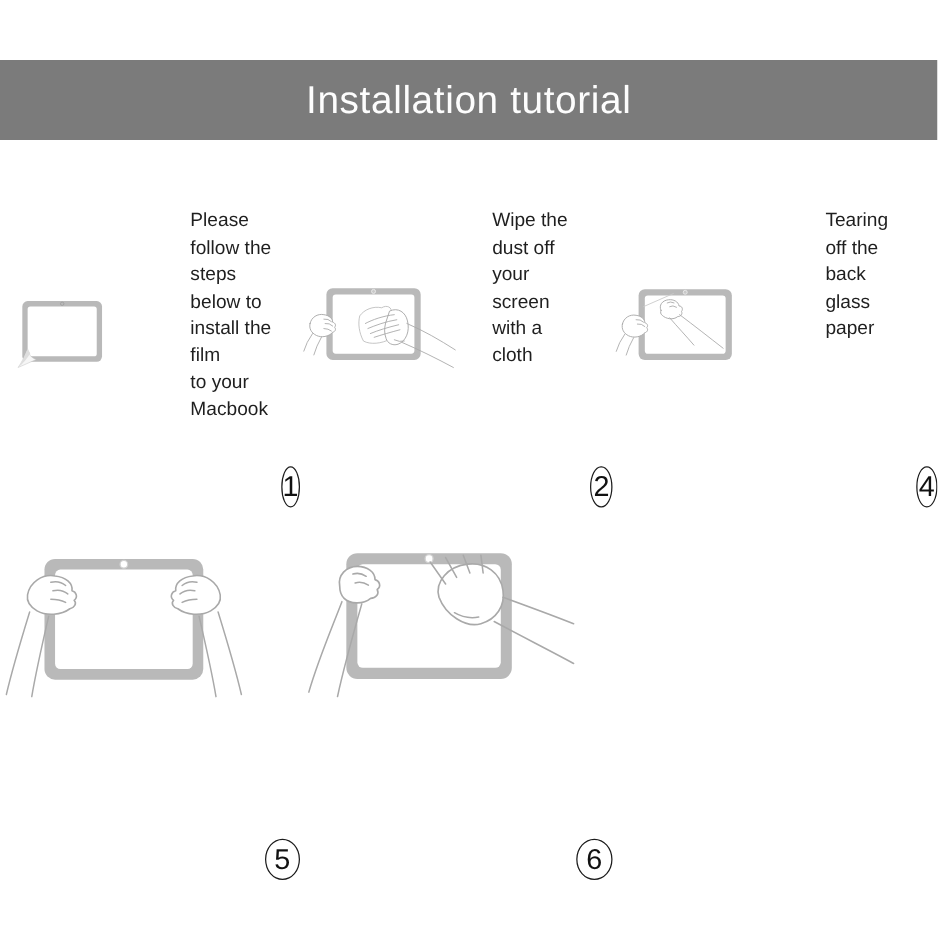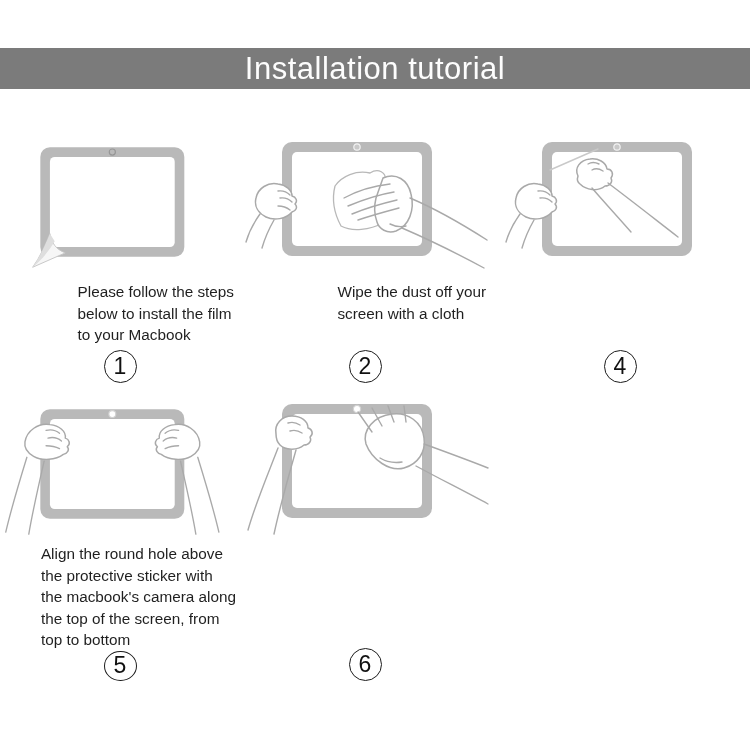--- a/index.html
+++ b/index.html
@@ -1,23 +1,23 @@
 <!DOCTYPE html>
 <html><head>
 <meta charset="utf-8">
 <style>
   html,body{margin:0;padding:0;background:#ffffff;}
   body{width:750px;height:750px;overflow:hidden;font-family:"Liberation Sans",sans-serif;}
   .page{width:750px;height:750px;position:relative;background:#fff;}
 
-  .banner{margin-top:48px;height:41px;background:#7b7b7b;display:flex;align-items:center;justify-content:center;}
+  .banner{margin-top:48px;height:64px;background:#7b7b7b;display:flex;align-items:center;justify-content:center;}
   .banner-title{color:#fdfdfd;font-size:31px;letter-spacing:.5px;}
 
   .grid{display:grid;grid-template-columns:240px 250px 260px;grid-template-rows:262px 298px;margin-top:47px;}
-  .cell{display:flex;flex-direction:column;align-items:flex-end;}
+  .cell{display:flex;flex-direction:row;}
   .illo{height:138px;display:flex;justify-content:center;align-items:flex-end;}
   .illo svg{display:block;}
   .caption{margin-top:7px;font-size:15.3px;line-height:21.5px;color:#1f1f1f;white-space:pre-line;}
   .c1 .caption{padding-left:46px;padding-right:6px;}
   .c2 .caption{padding-left:28px;padding-right:4px;}
   .c3 .caption{padding-left:21px;padding-right:0;}
   .num{margin-top:auto;margin-bottom:15px;align-self:center;width:33px;height:33px;
        border:1.6px solid #1c1c1c;border-radius:50%;display:flex;align-items:center;
        justify-content:center;font-size:23px;color:#111;box-sizing:border-box;}
 
@@ -106,20 +106,22 @@
 
           <g>
             <path class="hand" d="M78,40 C74,32 80,24 90,23 C98,22 106,26 107,33 C112,33 114,38 111,42 C113,46 110,50 105,50 C98,56 86,54 80,48 C77,46 77,43 78,40 Z"></path>
             <path class="hline" d="M88,28 Q93,25 99,28"></path>
             <path class="hline" d="M92,34 Q97,31 103,35"></path>
             <path class="hline" d="M92,52 C104,66 118,81 131,96"></path>
             <path class="hline" d="M108,47 C132,65 156,84 178,101"></path>
           </g>
         </svg>
       </div>
+      <div class="caption">Tearing off the back
+glass paper</div>
       <div class="num">4</div>
     </div>
 
     <div class="cell c2">
       <div class="illo">
         <svg width="100%" height="138" viewBox="0 0 250 138" preserveAspectRatio="xMidYMax meet">
           <rect x="42" y="6" width="150" height="114" rx="10" fill="#b9b9b9"></rect>
           <rect x="52" y="16" width="130" height="94" rx="5" fill="#ffffff"></rect>
           <circle cx="117" cy="11" r="3.6" fill="#ffffff" stroke="#d2d2d2" stroke-width="1.2"></circle>
 
@@ -135,25 +137,20 @@
           <g transform="translate(234,0) scale(-1,1)">
             <path class="hand" d="M26,40 C28,28 40,20 52,22 C62,23 69,29 68,36 C72,37 74,42 70,45 C73,48 70,52 66,53 C58,59 44,60 35,55 C28,51 25,46 26,40 Z"></path>
             <path class="hline" d="M48,28 Q56,26 62,31"></path>
             <path class="hline" d="M50,36 Q58,34 64,39"></path>
             <path class="hline" d="M48,44 Q56,44 62,47"></path>
             <path class="hline" d="M28,56 C20,82 12,108 6,134"></path>
             <path class="hline" d="M46,60 C40,86 34,112 30,136"></path>
           </g>
         </svg>
       </div>
-      <div class="caption">Align the round hole above
-the protective sticker with
-the macbook's camera along
-the top of the screen, from
-top to bottom</div>
       <div class="num">5</div>
     </div>
 
     <div class="cell c3">
       <div class="illo">
         <svg width="100%" height="138" viewBox="0 0 250 138" preserveAspectRatio="xMidYMax meet">
           <rect x="42" y="6" width="150" height="114" rx="10" fill="#b9b9b9"></rect>
           <rect x="52" y="16" width="130" height="94" rx="5" fill="#ffffff"></rect>
           <circle cx="117" cy="11" r="3.6" fill="#ffffff" stroke="#d2d2d2" stroke-width="1.2"></circle>
 

